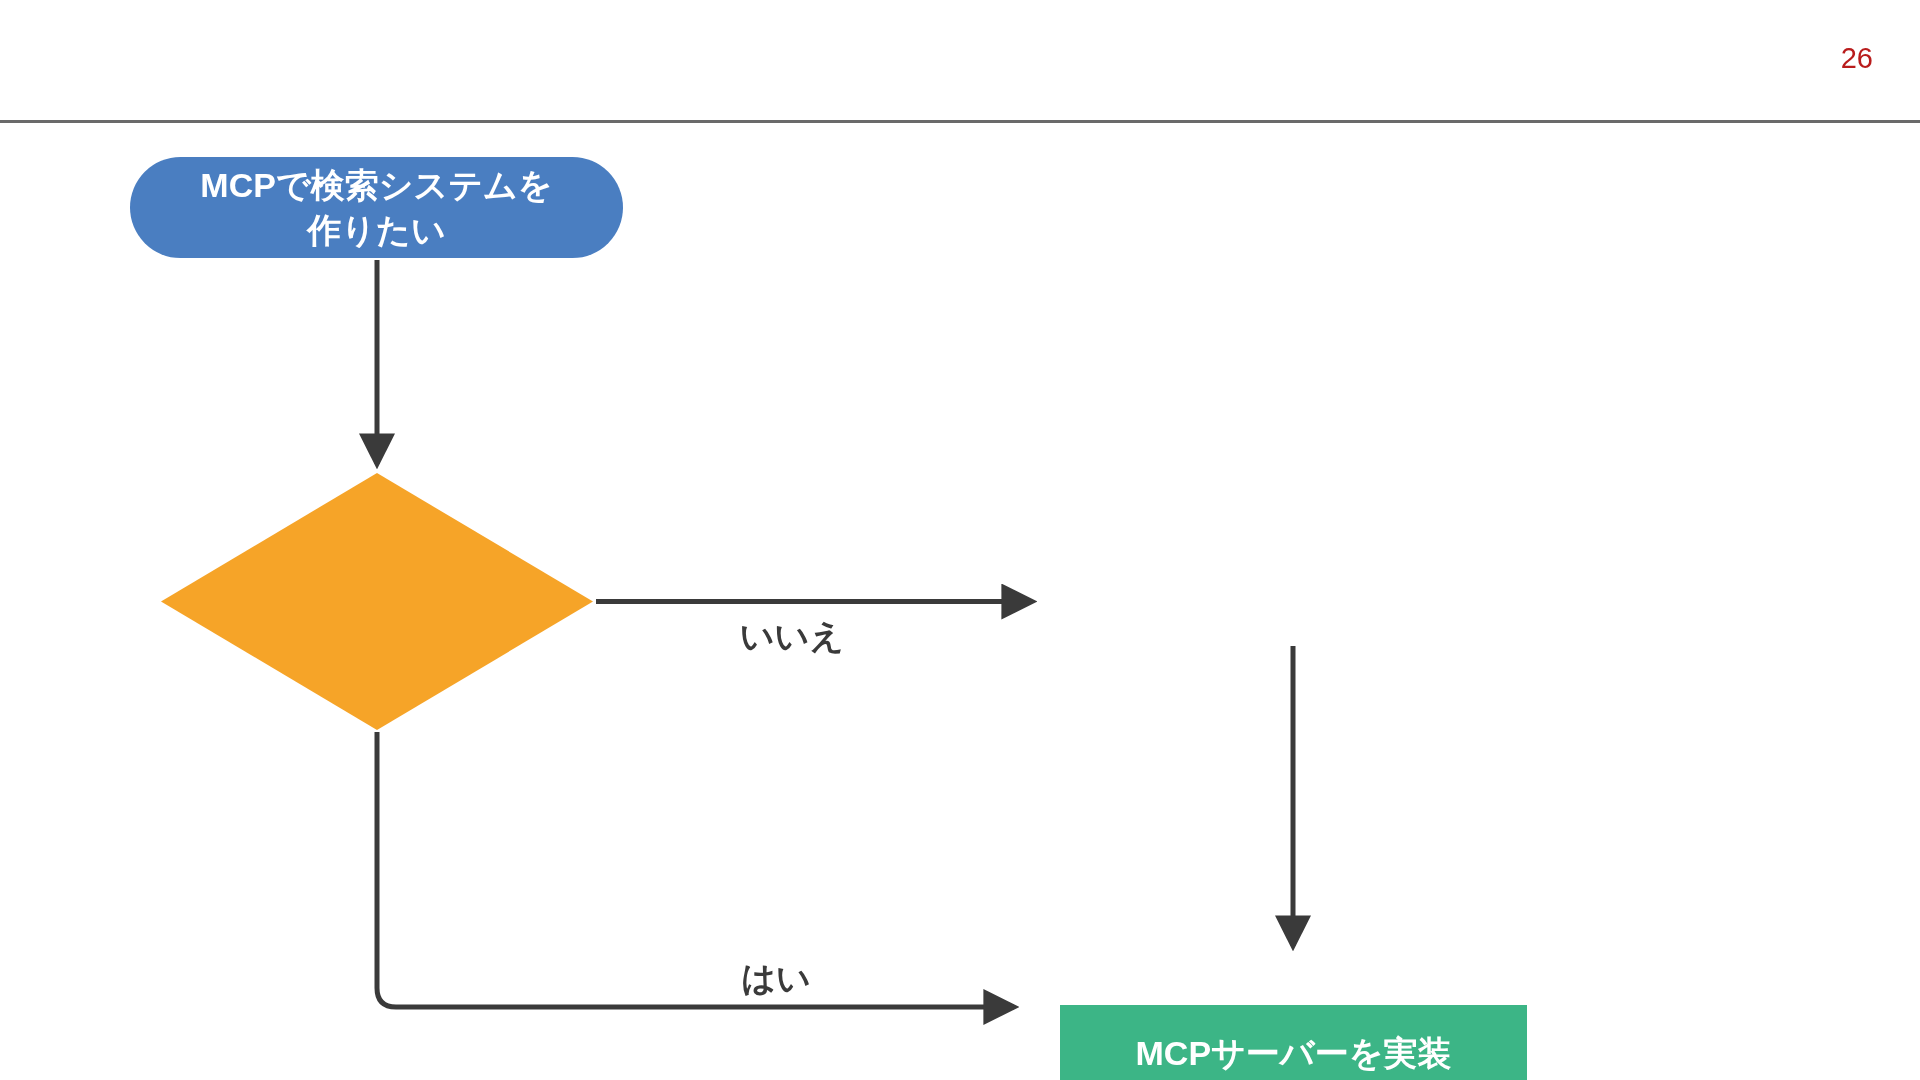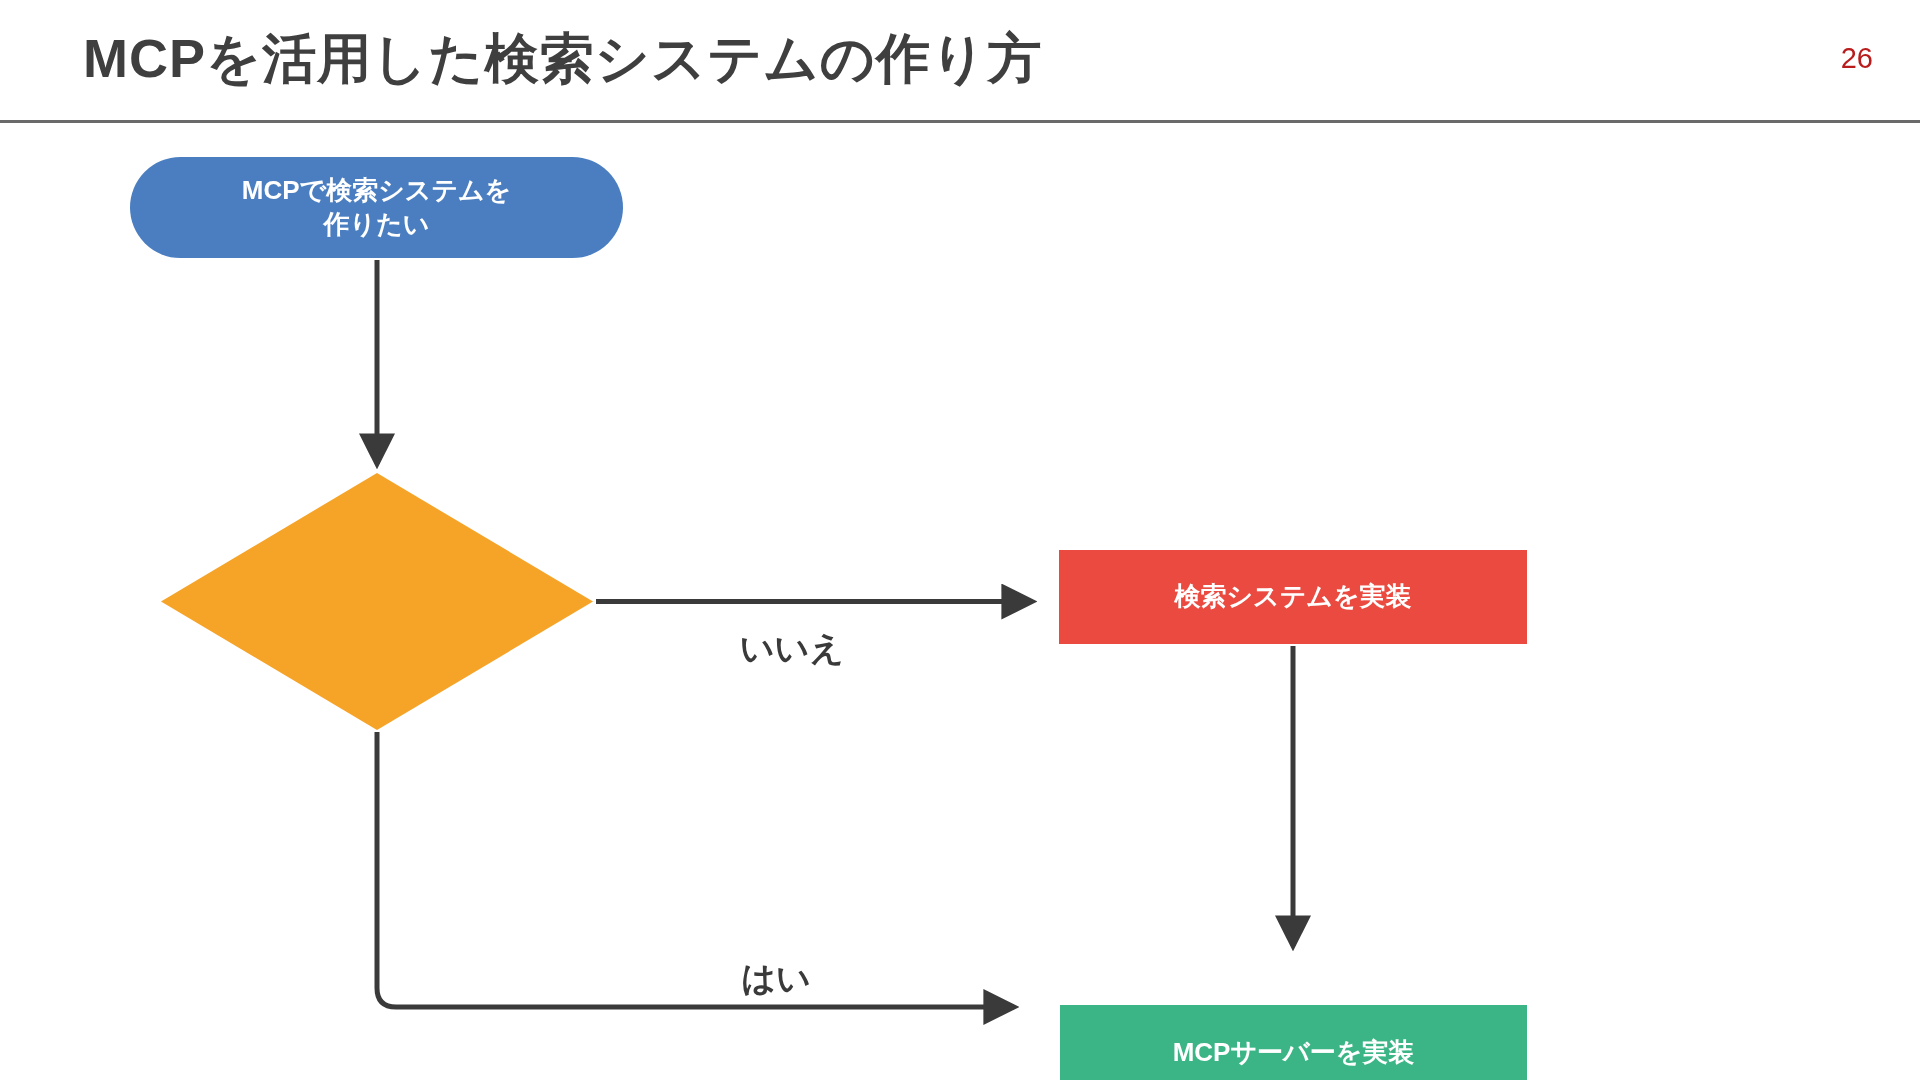--- a/index.html
+++ b/index.html
@@ -43,21 +43,21 @@
   .edge { fill: none; stroke-width: 5px; marker-end: url(#arrowhead-marker); }
 
   .node {
     position: absolute;
     display: flex;
     align-items: center;
     justify-content: center;
     text-align: center;
     color: #ffffff;
     font-weight: bold;
-    font-size: 26px;
+    font-size: 34px;
     line-height: 1.3;
     white-space: pre-line;
   }
   .node-start {
     left: 130px; top: 157px;
     width: 493px; height: 101px;
     border-radius: 52px;
   }
   .node-search { left: 1059px; top: 550px; width: 468px; height: 94px; }
   .node-mcp    { left: 1060px; top: 959px; width: 467px; height: 96px; }
@@ -76,29 +76,28 @@
   }
   .edge-label {
     position: absolute;
     transform: translate(-50%, -50%);
     color: #3a3a3a;
     font-weight: bold;
     font-size: 34px;
     line-height: 1;
     white-space: nowrap;
   }
-  .edge-label-no  { left: 792px; top: 636px; margin-top: 12px; }
+  .edge-label-no  { left: 792px; top: 636px; }
   .edge-label-yes { left: 776px; top: 978px; text-align: center; }
 </style>
 </head>
 <body>
 
 <div class="slide">
 
-  <h1 class="slide-title">MCPを活用した検索システムの作り方</h1>
   <div class="page-number">26</div>
   <div class="header-divider"></div>
 
   <div class="canvas">
 
     <svg class="connectors" viewBox="0 0 1920 1080" xmlns="http://www.w3.org/2000/svg">
       <defs>
         <marker id="arrowhead-marker" viewBox="0 0 10 10" refX="8.5" refY="5" markerWidth="7.2" markerHeight="7.2" orient="auto-start-reverse">
           <path d="M0,0 L10,5 L0,10 z" fill="#3a3a3a"></path>
         </marker>
@@ -112,21 +111,20 @@
 
       <path class="edge" d="M1293,646 L1293,946" stroke="#3a3a3a"></path>
 
       <path class="edge" d="M377,732 L377,988 Q377,1007 396,1007 L1014,1007" stroke="#3a3a3a"></path>
     </svg>
 
     <div class="node node-start" style="background: rgb(74, 126, 193);">MCPで検索システムを
 作りたい</div>
 
 
-    <div class="node node-search" style="background: rgb(234, 74, 64);">検索システムを実装</div>
 
     <div class="node node-mcp" style="background: rgb(60, 181, 134); margin-top: 46px;">MCPサーバーを実装</div>
 
     <div class="edge-label edge-label-no">いいえ</div>
 
     <div class="edge-label edge-label-yes">はい</div>
   </div>
 </div>
 
 </body></html>

